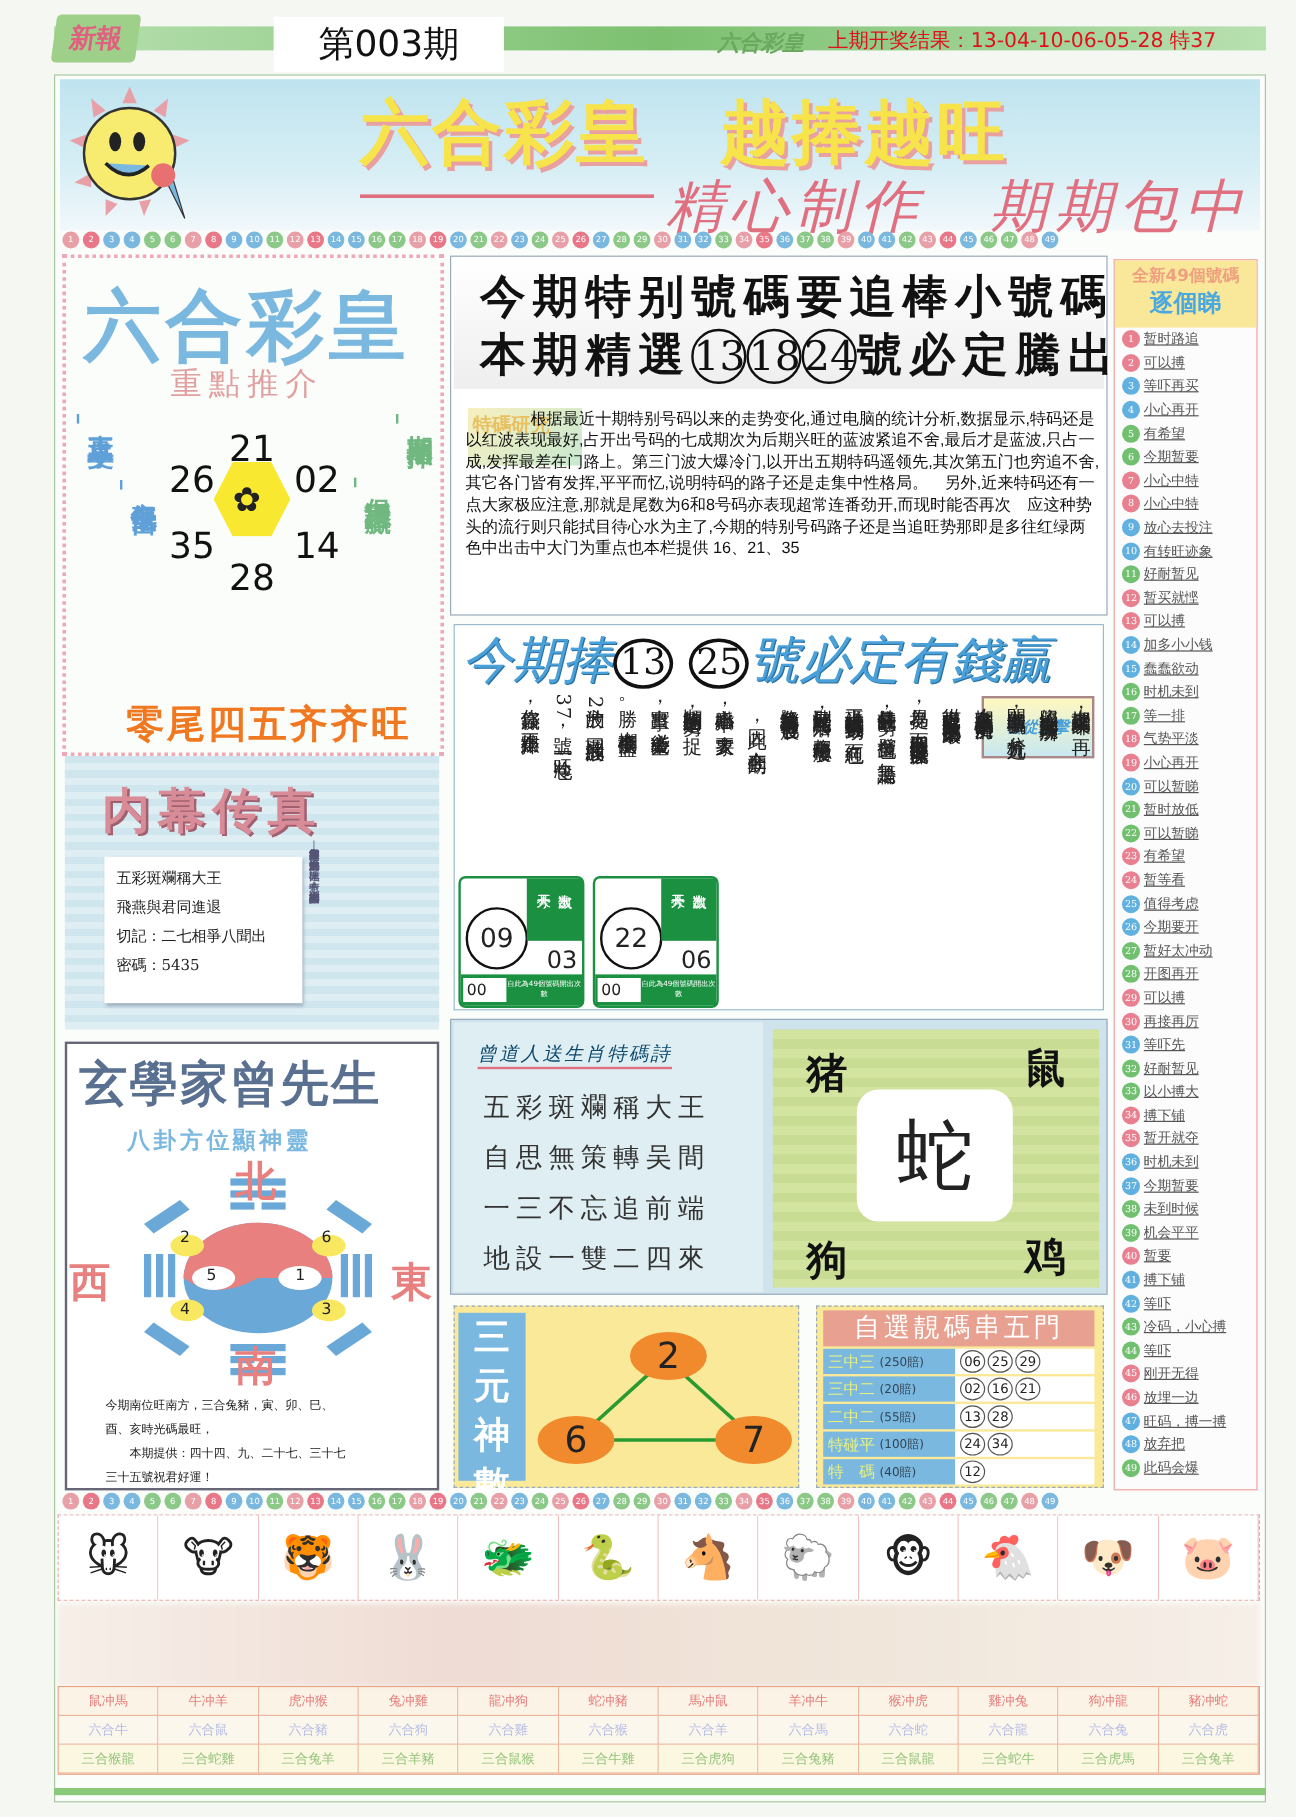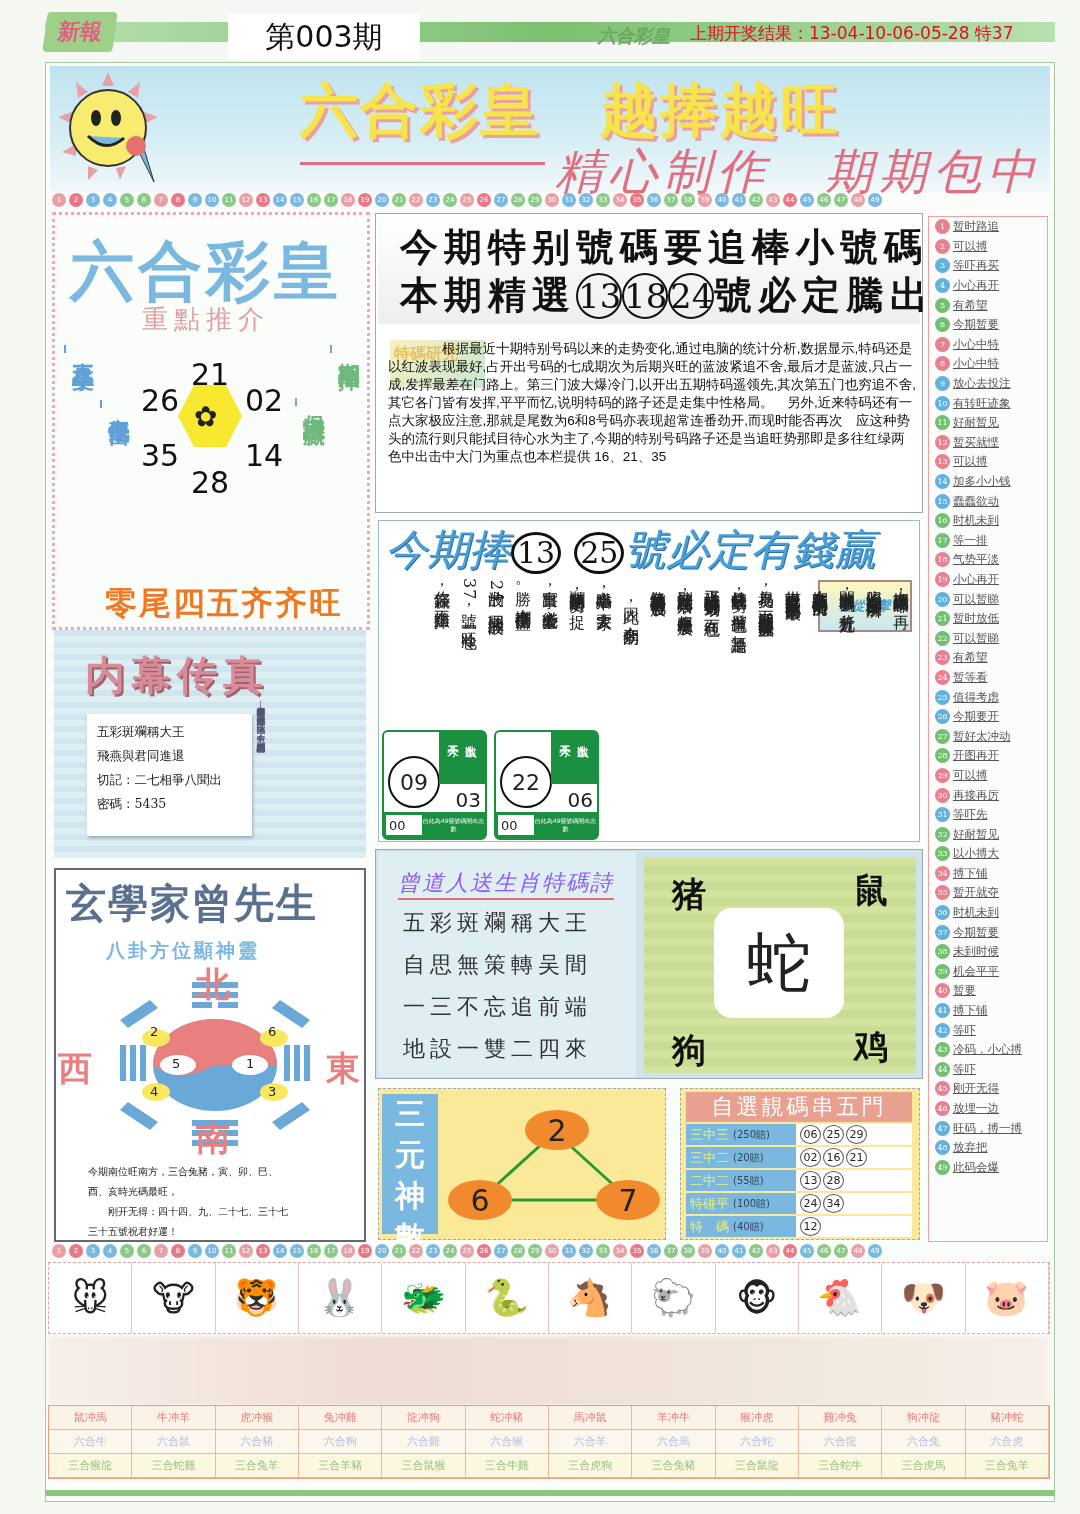--- a/index.html
+++ b/index.html
@@ -63,21 +63,21 @@
 .inside-title{left:85px;top:648px;font-size:40px;font-weight:bold;color:#d88c98;letter-spacing:6px;text-shadow:2px 2px 0 #a06070}
 .note{left:87px;top:714px;width:165px;height:122px;background:#fff;font-family:"DejaVu Serif",serif;font-size:12.5px;line-height:24px;padding:6px 10px;box-shadow:1px 2px 3px #9ab}
 .inside-v{left:255px;top:700px;height:140px;font-size:9px;color:#557;line-height:11px;writing-mode:vertical-rl;display:flex;gap:0}
 
 .xuan{left:54px;top:868px;width:312px;height:374px;border:2px solid #667;background:#fff}
 .xuan-title{left:66px;top:876px;font-size:40px;font-weight:bold;color:#5a7090;letter-spacing:2px}
 .xuan-sub{left:106px;top:938px;font-size:19px;color:#7ab8e0;font-weight:bold;letter-spacing:3px}
 .xuan-text{left:88px;top:1162px;width:275px;font-family:"DejaVu Serif",serif;font-size:10px;line-height:20px}
 
 .poem{left:378px;top:852px;width:258px;height:225px;background:#dfeef3}
-.poem-title{left:398px;top:868px;font-size:22px;color:#8b5cf6;font-style:italic;border-bottom:2px solid #e07080;letter-spacing:2px;font-family:"DejaVu Serif",serif}
+.poem-title{left:398px;top:868px;font-size:16px;color:#0c4a6e;font-style:italic;border-bottom:2px solid #e07080;letter-spacing:2px;font-family:"DejaVu Serif",serif}
 .poem-line{position:absolute;left:403px;font-family:"DejaVu Serif",serif;font-size:22px;color:#333;letter-spacing:5px}
 .zod4{left:644px;top:858px;width:272px;height:215px;background:repeating-linear-gradient(180deg,#d2e4a0 0 8px,#c8dc94 8px 16px)}
 .zod4 .c{position:absolute;font-family:"DejaVu Serif",serif;font-size:34px;font-weight:bold;color:#111}
 .zod4 .mid{position:absolute;left:70px;top:50px;width:130px;height:110px;background:#fff;border-radius:18px;display:flex;align-items:center;justify-content:center;font-size:64px;font-family:"DejaVu Serif",serif}
 
 .sy{left:378px;top:1088px;width:288px;height:152px;background:#fbe99a;border:1px dashed #9ab}
 .sy-v{left:382px;top:1094px;width:56px;height:140px;background:#7ab8e0;color:#fff;font-size:30px;font-weight:bold;display:flex;flex-direction:column;align-items:center;justify-content:space-around}
 .ov{position:absolute;width:64px;height:40px;border-radius:50%;background:#f08a2c;font-size:30px;display:flex;align-items:center;justify-content:center}
 
 .fg{left:680px;top:1088px;width:240px;height:152px;background:#fbe99a;border:1px dashed #9ab}
@@ -199,20 +199,24 @@
 <div class="abs zero-tail">零尾四五齐齐旺</div>
 
 <div class="abs box" style="left:375px;top:213px;width:548px;height:300px;background:#fff"></div>
 <div class="abs sp-hd"></div>
 <div class="abs sp-line" style="left:400px;top:222px">今期特别號碼要追棒小號碼</div>
 <div class="abs sp-line" style="left:400px;top:270px"><span>本期精選</span><span class="circ">13</span><span class="circ">18</span><span class="circ">24</span><span>號必定騰出</span></div>
 <div class="abs tag-research">特碼研究</div>
 <div class="abs article" style="text-indent:0;padding-left:0">　　　　根据最近十期特别号码以来的走势变化,通过电脑的统计分析,数据显示,特码还是以红波表现最好,占开出号码的七成期次为后期兴旺的蓝波紧追不舍,最后才是蓝波,只占一成,发挥最差在门路上。第三门波大爆冷门,以开出五期特码遥领先,其次第五门也穷追不舍,其它各门皆有发挥,平平而忆,说明特码的路子还是走集中性格局。　另外,近来特码还有一点大家极应注意,那就是尾数为6和8号码亦表现超常连番劲开,而现时能否再次　应这种势头的流行则只能拭目待心水为主了,今期的特别号码路子还是当追旺势那即是多往红绿两色中出击中大门为重点也本栏提供 16、21、35</div>
 
 <div class="abs rlist">
+  <div class="rlist-hd">
+    <div class="a">全新49個號碼</div>
+    <div class="b">逐個睇</div>
+  </div>
   <div id="rlist-items">
       <div class="ritem">
         <span class="n" style="background: rgb(232, 128, 144);">1</span>
         <span class="t">暂时路追</span>
       </div>
       <div class="ritem">
         <span class="n" style="background: rgb(232, 128, 144);">2</span>
         <span class="t">可以搏</span>
       </div>
       <div class="ritem">
@@ -503,21 +507,21 @@
 <div class="abs" style="left:246px;top:1056px;font-size:13px">1</div>
 <div class="abs" style="left:150px;top:1084px;font-size:13px">4</div>
 <div class="abs" style="left:268px;top:1084px;font-size:13px">3</div>
 <div class="abs" style="left:196px;top:962px;font-size:34px;color:#e88080;font-weight:bold">北</div>
 <div class="abs" style="left:196px;top:1116px;font-size:34px;color:#e88080;font-weight:bold">南</div>
 <div class="abs" style="left:58px;top:1046px;font-size:34px;color:#e88080;font-weight:bold">西</div>
 <div class="abs" style="left:326px;top:1046px;font-size:34px;color:#e88080;font-weight:bold">東</div>
 <div class="abs xuan-text">
   <div>今期南位旺南方，三合兔豬，寅、卯、巳、</div>
   <div>酉、亥時光碼最旺，</div>
-  <div>　　刚开无得：四十四、九、二十七、三十七</div>
+  <div>　　本期提供：四十四、九、二十七、三十七</div>
   <div>三十五號祝君好運！</div>
 </div>
 
 <div class="abs box" style="left:375px;top:849px;width:548px;height:230px;background:#cfe3ec"></div>
 <div class="abs poem"></div>
 <div class="abs poem-title">曾道人送生肖特碼詩</div>
 <div class="poem-line" style="top:908px">五彩斑斕稱大王</div>
 <div class="poem-line" style="top:950px">自思無策轉吴間</div>
 <div class="poem-line" style="top:992px">一三不忘追前端</div>
 <div class="poem-line" style="top:1034px">地設一雙二四來</div>

